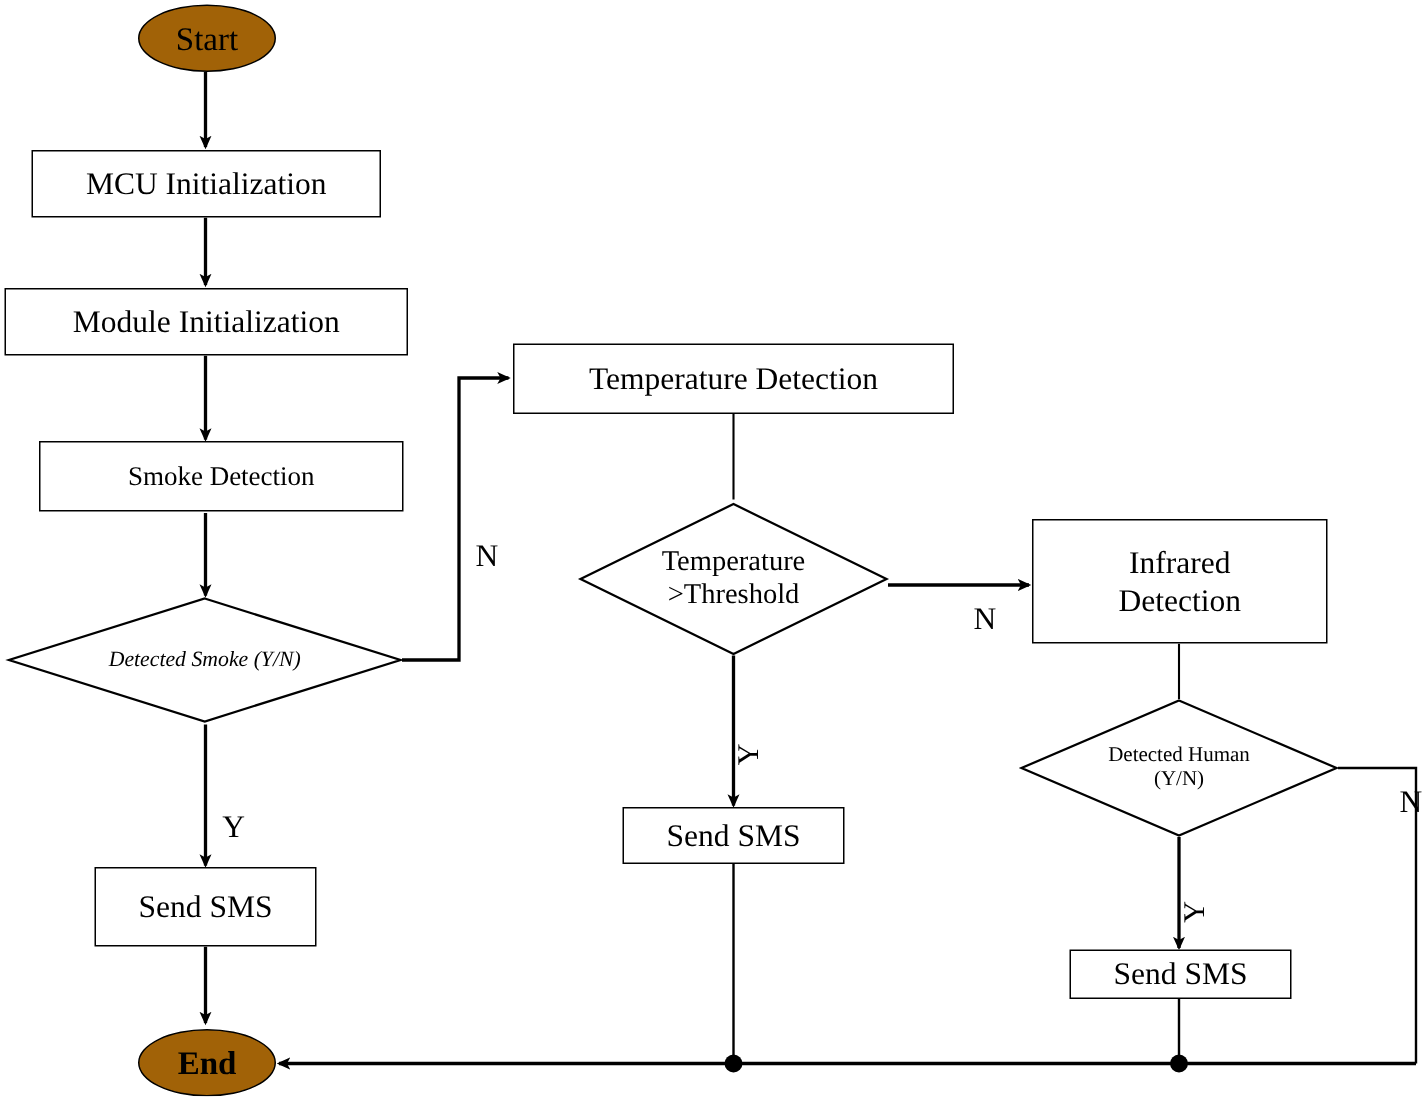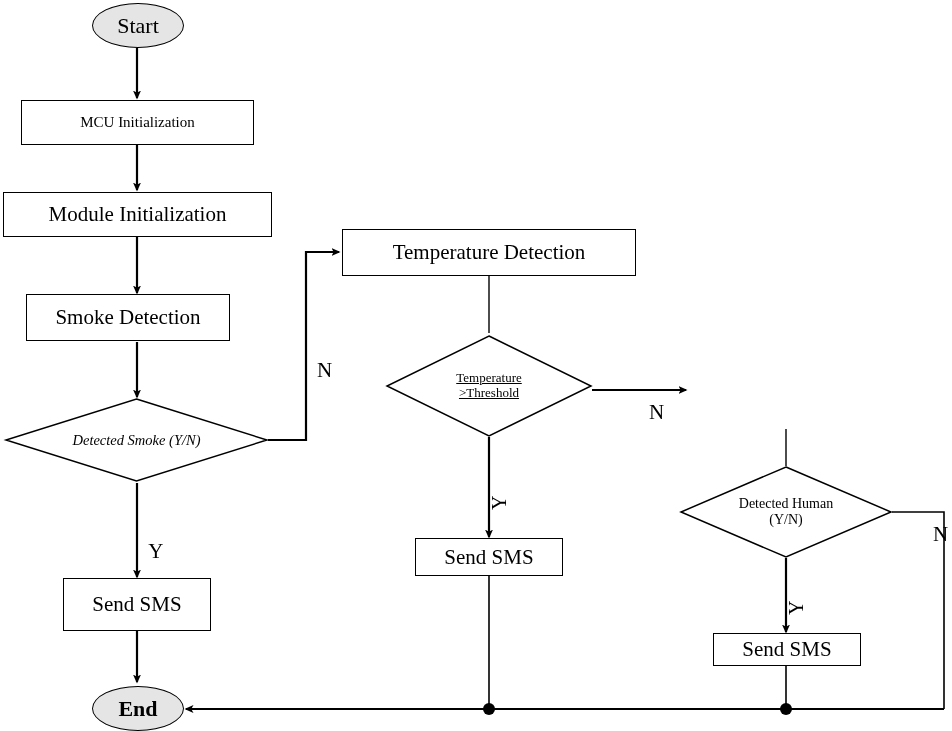--- a/index.html
+++ b/index.html
@@ -24,21 +24,21 @@
     text-align: center;
     color: #000;
     line-height: 1.15;
   }
   .rect {
     border: 1.5px solid #000;
     background: #fff;
   }
   .terminator {
     border: 1.5px solid #000;
-    background: #e5e5e5;
+    background: #a16207;
     border-radius: 50%/50%;
   }
   .diamond-wrap {
     position: absolute;
   }
   .diamond-wrap svg {
     position: absolute;
     left: 0;
     top: 0;
     overflow: visible;
@@ -121,29 +121,29 @@
     <line x1="944" y1="709" x2="186" y2="709" stroke="#000" stroke-width="2.2" marker-end="url(#arrow)"></line>
 
     <circle cx="489" cy="709" r="6" fill="#000"></circle>
     <circle cx="786" cy="709" r="6" fill="#000"></circle>
   </svg>
 
   <div class="node terminator" style="left:92px; top:3px; width:92px; height:45px; font-size:22px;">
     <span>Start</span>
   </div>
 
-  <div class="node rect" style="left:21px; top:100px; width:233px; height:45px; font-size:15px;">
+  <div class="node rect" style="left:21px; top:100px; width:233px; height:45px; font-size:21px;">
     <span>MCU Initialization</span>
   </div>
 
   <div class="node rect" style="left:3px; top:192px; width:269px; height:45px; font-size:21px;">
     <span>Module Initialization</span>
   </div>
 
-  <div class="node rect" style="left:26px; top:294px; width:204px; height:47px; font-size:21px;text-align:center;">
+  <div class="node rect" style="left:26px; top:294px; width:243px; height:47px; font-size:18px;text-align:center;">
     <span>Smoke Detection</span>
   </div>
 
   <div class="diamond-wrap" style="left:5px; top:398px; width:263px; height:84px;font-style:italic;">
     <svg width="263" height="84" viewBox="0 0 263 84">
       <polygon points="131.5,1 262,42 131.5,83 1,42" fill="#fff" stroke="#000" stroke-width="1.5"></polygon>
     </svg>
     <div class="diamond-label" style="font-size:14.5px;">
       <span>Detected Smoke (Y/N)</span>
     </div>
@@ -158,30 +158,34 @@
   </div>
 
   <div class="node rect" style="left:342px; top:229px; width:294px; height:47px; font-size:21px;">
     <span>Temperature Detection</span>
   </div>
 
   <div class="diamond-wrap" style="left:386px; top:335px; width:206px; height:102px;">
     <svg width="206" height="102" viewBox="0 0 206 102">
       <polygon points="103,1 205,51 103,101 1,51" fill="#fff" stroke="#000" stroke-width="1.5"></polygon>
     </svg>
-    <div class="diamond-label" style="font-size:13px; flex-direction:column;text-decoration:underline;">
+    <div class="diamond-label" style="font-size:19px; flex-direction:column;">
       <span>Temperature</span>
       <span>&gt;Threshold</span>
     </div>
   </div>
 
   <div class="node rect" style="left:415px; top:538px; width:148px; height:38px; font-size:21px;">
     <span>Send SMS</span>
   </div>
 
+  <div class="node rect" style="left:688px; top:346px; width:197px; height:83px; font-size:21px; flex-direction:column;">
+    <span>Infrared</span>
+    <span>Detection</span>
+  </div>
 
   <div class="diamond-wrap" style="left:680px; top:466px; width:212px; height:92px;">
     <svg width="212" height="92" viewBox="0 0 212 92">
       <polygon points="106,1 211,46 106,91 1,46" fill="#fff" stroke="#000" stroke-width="1.5"></polygon>
     </svg>
     <div class="diamond-label" style="font-size:14px; flex-direction:column;">
       <span>Detected Human</span>
       <span>(Y/N)</span>
     </div>
   </div>

